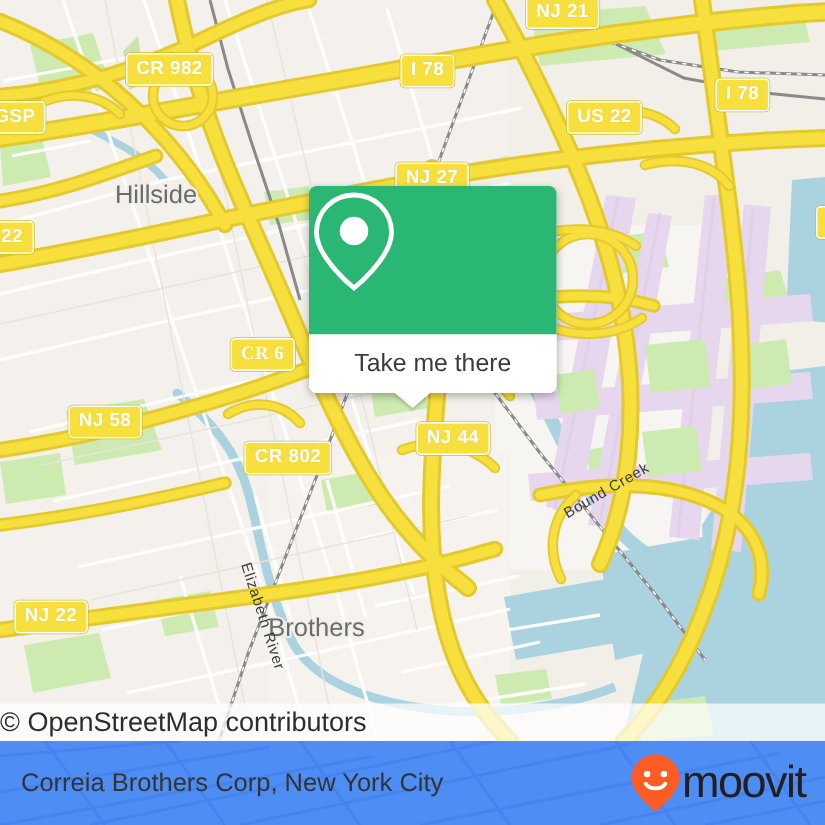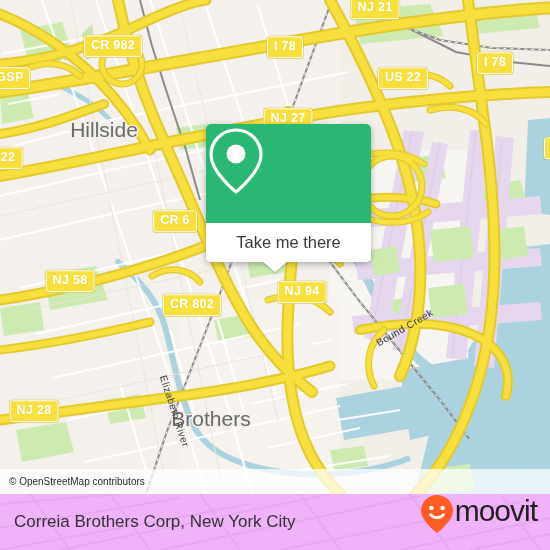--- a/index.html
+++ b/index.html
@@ -16,21 +16,21 @@
   
   .shield{position:absolute;background:#f7e03d;border:1.5px solid #ffffff;
           border-radius:3px;color:#ffffff;font-weight:bold;font-size:12.5px;
           line-height:1;padding:3px 6px 4px 6px;white-space:nowrap;
           letter-spacing:.3px;transform:translate(-50%,-50%);
           box-shadow:0 0 0 .5px rgba(200,185,40,.9);
           text-shadow:0 0 1px rgba(170,150,20,.25);}
 
   
   .placelabel{position:absolute;transform:translate(-50%,-50%);
-              color:#6b6b6b;font-size:21px;white-space:nowrap;
+              color:#6b6b6b;font-size:17px;white-space:nowrap;
               text-shadow:1.5px 0 #f2efe9,-1.5px 0 #f2efe9,0 1.5px #f2efe9,0 -1.5px #f2efe9,
                           1px 1px #f2efe9,-1px -1px #f2efe9,1px -1px #f2efe9,-1px 1px #f2efe9;}
   .waterlabel{position:absolute;color:#3c3c3c;font-size:10px;white-space:nowrap;
               transform-origin:left center;letter-spacing:.5px;}
 
   
   #popup{position:absolute;left:190px;top:124px;width:165px;height:138px;
          border-radius:5px;background:#ffffff;
          box-shadow:0 2px 6px rgba(0,0,0,.30);overflow:visible;margin-left:16px;}
   #popup-green{position:absolute;left:0;top:0;width:165px;height:99px;
@@ -40,29 +40,29 @@
                display:flex;align-items:center;justify-content:center;
                color:#3b3b3b;font-size:16.5px;border-radius:0 0 5px 5px;background:#fff;}
   #popup-tail{position:absolute;left:50%;top:261px;transform:translateX(-50%);
               width:0;height:0;border-left:13px solid transparent;
               border-right:13px solid transparent;border-top:11px solid #ffffff;
               filter:drop-shadow(0 2px 1px rgba(0,0,0,.16));}
 
   
   #attrib{position:absolute;left:0;top:469px;height:25px;width:100%;
           background:rgba(255,255,255,.72);display:flex;align-items:center;}
-  #attrib span{font-size:10px;color:#2d2d2d;padding-left:9px;}
+  #attrib span{font-size:18px;color:#2d2d2d;}
 
   
   #footer{position:absolute;left:0;top:494px;width:550px;height:56px;
-          background:#f0abfc;overflow:hidden;}
+          background:#3b82f6;overflow:hidden;}
   #footer-bg{position:absolute;left:0;top:0;width:550px;height:56px;opacity:.10;}
   #footer-title{position:absolute;left:14px;top:0;height:56px;display:flex;
                 align-items:center;font-size:17px;color:#333333;white-space:nowrap;}
-  #logo{position:absolute;right:13px;top:0;height:56px;display:flex;gap:1px;}
+  #logo{position:absolute;right:13px;top:0;height:56px;display:flex;align-items:center;gap:1px;}
   #logo-text{font-size:30px;color:#231f20;letter-spacing:-1px;font-weight:400;}
 </style>
 </head>
 <body>
 
 <div id="app">
 
   <div id="map">
 
     <svg width="550" height="494" viewBox="0 0 550 494">
@@ -252,25 +252,25 @@
     <div id="shields">
         <div class="shield" style="left: 375px; top: 8px;">NJ 21</div>
         <div class="shield" style="left: 113px; top: 46px;">CR 982</div>
         <div class="shield" style="left: 285px; top: 47px;">I 78</div>
         <div class="shield" style="left: 495px; top: 63px;">I 78</div>
         <div class="shield" style="left: 403px; top: 78px;">US 22</div>
         <div class="shield" style="left: 10px; top: 78px;">GSP</div>
         <div class="shield" style="left: 288px; top: 119px; text-align: right;">NJ 27</div>
         <div class="shield" style="left: 526px; top: 148px; margin-left: 36px;">I 95</div>
         <div class="shield" style="left: 8px; top: 158px;">22</div>
-        <div class="shield" style="left: 175px; top: 221px;">CR 6</div>
+        <div class="shield" style="left: 175px; top: 236px; font-family: Liberation Serif, serif;">CR 6</div>
         <div class="shield" style="left: 70px; top: 281px;">NJ 58</div>
         <div class="shield" style="left: 192px; top: 305px;">CR 802</div>
-        <div class="shield" style="left: 302px; top: 292px;">NJ 94</div>
-        <div class="shield" style="left: 34px; top: 411px;">NJ 28</div>
+        <div class="shield" style="left: 302px; top: 292px;">NJ 44</div>
+        <div class="shield" style="left: 34px; top: 411px;">NJ 22</div>
       </div>
 
     <div id="placelabels">
         <div class="placelabel" style="left: 104px; top: 130px;">Hillside</div>
         <div class="placelabel" style="left: 211px; top: 419px;">Brothers</div>
       </div>
 
     <div id="waterlabels">
         <div class="waterlabel" style="left: 163px; top: 370px; transform: rotate(72deg);">Elizabeth River</div>
         <div class="waterlabel" style="left: 377px; top: 338px; transform: rotate(-30deg);">Bound Creek</div>

